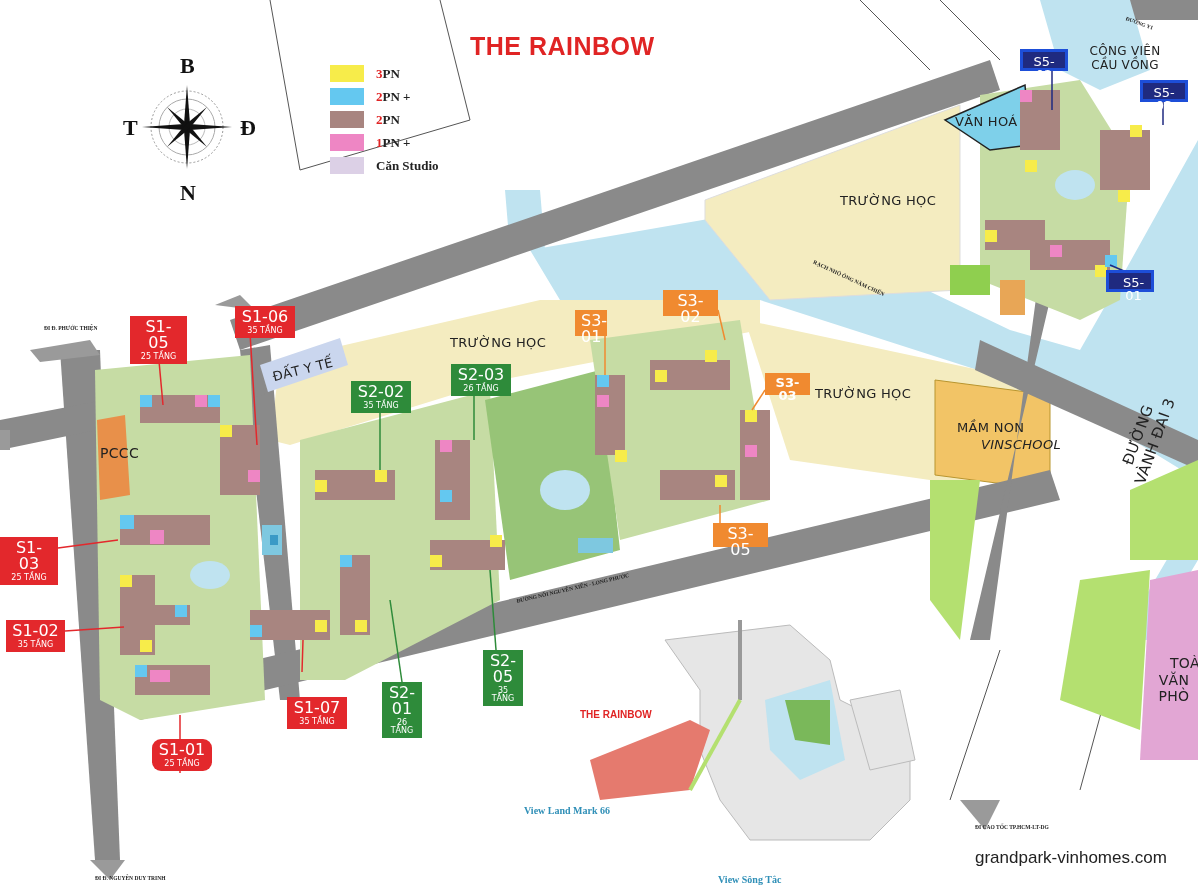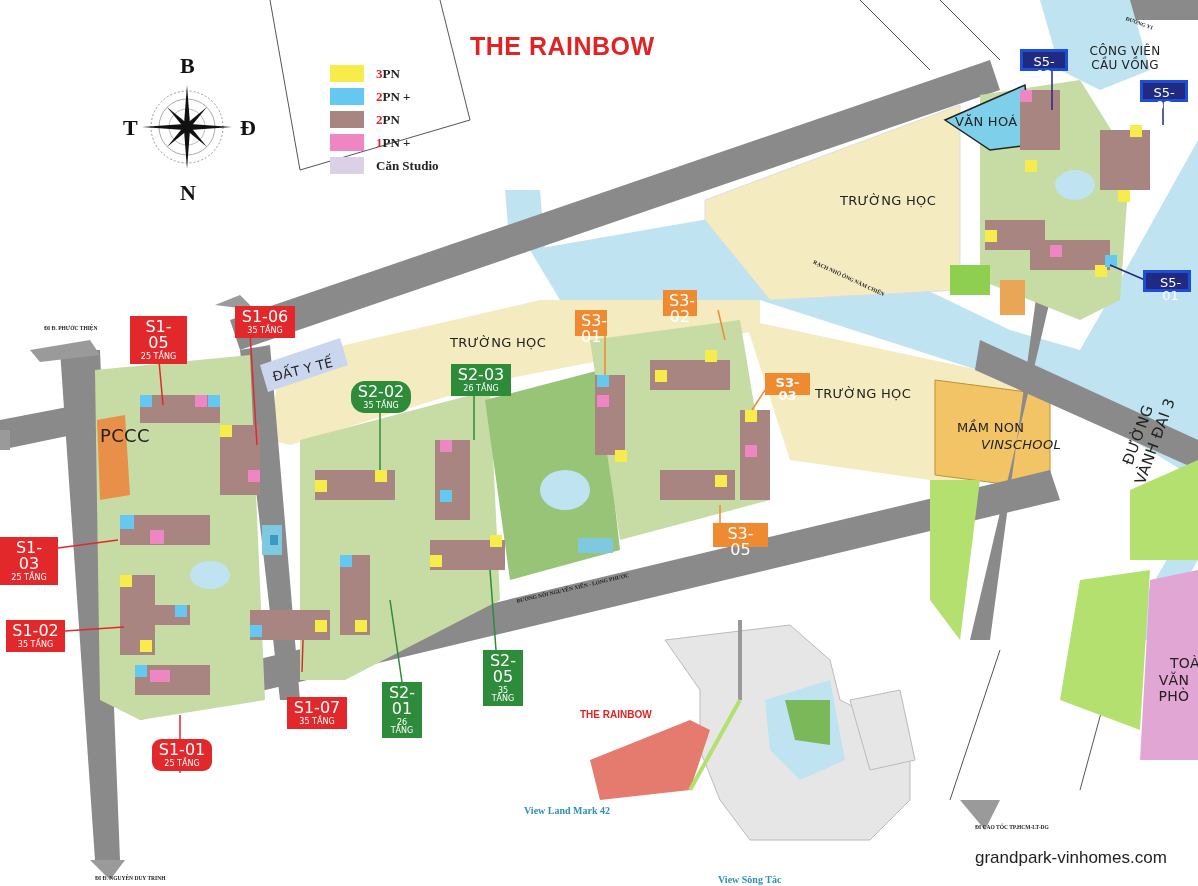--- a/index.html
+++ b/index.html
@@ -247,77 +247,77 @@
   </div>
 <div class="tag red" style="left:287px;top:697px;width:60px;">
     <span class="code">S1-07</span>
     <span class="floors">35 TẦNG</span>
   </div>
 <div class="tag red" style="left:152px;top:739px;width:60px;border-radius:9px;">
     <span class="code">S1-01</span>
     <span class="floors">25 TẦNG</span>
   </div>
 
-<div class="tag green" style="left:351px;top:381px;width:60px;border-radius:14px;">
+<div class="tag green" style="left:351px;top:381px;width:60px;">
     <span class="code">S2-02</span>
     <span class="floors">35 TẦNG</span>
   </div>
 <div class="tag green" style="left:451px;top:364px;width:60px;">
     <span class="code">S2-03</span>
     <span class="floors">26 TẦNG</span>
   </div>
 <div class="tag green" style="left:382px;top:682px;width:40px;">
     <span class="code">S2-01</span>
     <span class="floors">26 TẦNG</span>
   </div>
 <div class="tag green" style="left:483px;top:650px;width:40px;">
     <span class="code">S2-05</span>
     <span class="floors">35 TẦNG</span>
   </div>
 
 <div class="tag orange" style="left:575px;top:310px;width:32px;height:26px;">
     <span class="code">S3-01</span>
   </div>
-<div class="tag orange" style="left:663px;top:290px;width:34px;height:26px;">
+<div class="tag orange" style="left:663px;top:290px;width:55px;height:26px;">
     <span class="code">S3-02</span>
   </div>
 <div class="tag orange" style="left:765px;top:373px;width:45px;height:22px;font-weight:bold;">
     <span class="code" style="font-size:13px;">S3-03</span>
   </div>
 <div class="tag orange" style="left:713px;top:523px;width:55px;height:24px;">
     <span class="code">S3-05</span>
   </div>
 
 <div class="tag navy" style="left:1020px;top:49px;width:48px;height:22px;">
     <span class="code" style="font-size:13px;">S5-02</span>
   </div>
 <div class="tag navy" style="left:1140px;top:80px;width:48px;height:22px;">
     <span class="code" style="font-size:13px;">S5-03</span>
   </div>
-<div class="tag navy" style="left:1143px;top:270px;width:48px;height:22px;padding-left:13px;">
+<div class="tag navy" style="left:1106px;top:270px;width:48px;height:22px;padding-left:13px;">
     <span class="code" style="font-size:13px;">S5-01</span>
   </div>
 
 <div class="zone-label" style="left:840px;top:193px;">TRƯỜNG HỌC</div>
 <div class="zone-label" style="left:450px;top:335px;">TRƯỜNG HỌC</div>
 <div class="zone-label" style="left:815px;top:386px;">TRƯỜNG HỌC</div>
 <div class="zone-label" style="left:272px;top:362px;transform:rotate(-14deg);">ĐẤT Y TẾ</div>
-<div class="zone-label" style="left:100px;top:425px;font-size:18px;">PCCC</div>
+<div class="zone-label" style="left:100px;top:445px;font-size:14px;">PCCC</div>
 <div class="zone-label" style="left:955px;top:114px;">VĂN HOÁ</div>
 <div class="zone-label" style="left:1085px;top:44px;width:80px;font-size:12px;line-height:14px;">CÔNG VIÊN CẦU VỒNG</div>
 <div class="zone-label" style="left:957px;top:420px;">MẦM NON</div>
 <div class="zone-label" style="left:981px;top:437px;font-style:italic;">VINSCHOOL</div>
 <div class="zone-label" style="left:1095px;top:420px;transform:rotate(-70deg);font-size:15px;">ĐƯỜNG VÀNH ĐAI 3</div>
 <div class="zone-label" style="left:1170px;top:655px;font-size:14px;">TOÀ</div>
 <div class="zone-label" style="left:1150px;top:672px;font-size:14px;">VĂN PHÒ</div>
 
 <div class="road-label" style="left:44px;top:325px;">ĐI Đ. PHƯỚC THIỆN</div>
 <div class="road-label" style="left:95px;top:875px;">ĐI Đ. NGUYỄN DUY TRINH</div>
 <div class="road-label" style="left:515px;top:585px;transform:rotate(-13deg);">ĐƯỜNG NỐI NGUYỄN XIỂN - LONG PHƯỚC</div>
 <div class="road-label" style="left:810px;top:275px;transform:rotate(25deg);">RẠCH NHỎ ÔNG NĂM CHIẾN</div>
 <div class="road-label" style="left:975px;top:824px;">ĐI CAO TỐC TP.HCM-LT-DG</div>
 <div class="road-label" style="left:1125px;top:20px;transform:rotate(20deg);">ĐƯỜNG Y1</div>
 
 <div class="abs" style="left:580px;top:709px;font-family:'Liberation Sans',sans-serif;font-weight:bold;font-size:10px;color:#e02424;">THE RAINBOW</div>
-<div class="inset-label" style="left:524px;top:805px;">View Land Mark 42</div>
+<div class="inset-label" style="left:524px;top:805px;">View Land Mark 66</div>
 <div class="inset-label" style="left:718px;top:874px;">View Sông Tắc</div>
 
 <div class="watermark">grandpark-vinhomes.com</div>
 
 </body></html>

